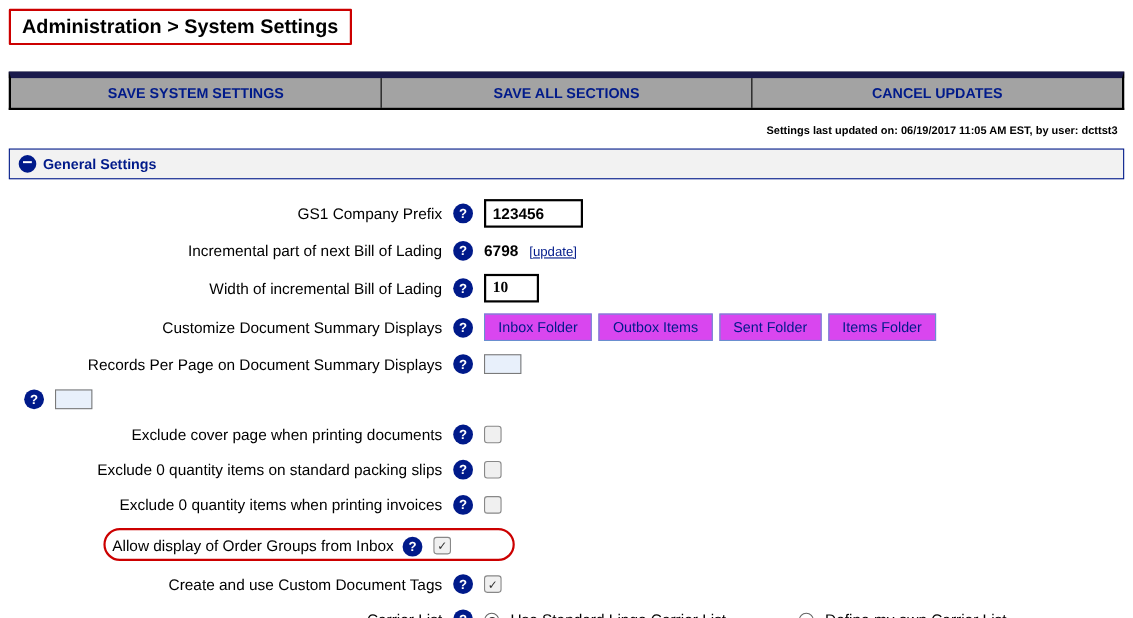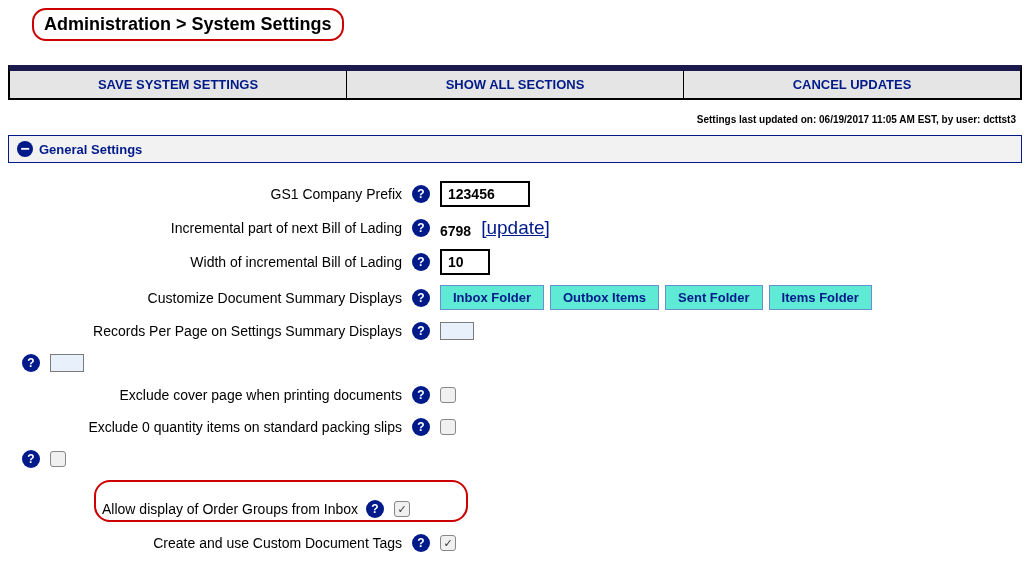--- a/index.html
+++ b/index.html
@@ -11,30 +11,29 @@
     color: #000;
     background: #fff;
   }
   .breadcrumb {
     font-size: 18px;
     font-weight: bold;
     color: #000;
     padding: 4px 10px;
     display: inline-block;
     border: 2px solid #cc0000;
-    border-radius: 14px;
+    border-radius: 1px;
     margin-bottom: 24px;
-    margin-left: 24px;
   }
   .toolbar {
     border: 2px solid #000;
     border-top: 6px solid #1a1a4d;
     display: flex;
     width: 100%;
-    background: #e5e5e5;
+    background: #a3a3a3;
   }
   .toolbar-cell {
     flex: 1;
     text-align: center;
     padding: 6px 0;
     border-right: 1px solid #000;
   }
   .toolbar-cell:last-child { border-right: none; }
   .toolbar-link {
     color: #001a8a;
@@ -118,27 +117,27 @@
   }
   .bold-val {
     font-weight: bold;
     font-size: 14px;
     margin-right: 4px;
   }
   .update-link {
     color: #001a8a;
     text-decoration: underline;
     cursor: pointer;
-    font-size: 19px;
+    font-size: 12px;
   }
   .folder-btn {
-    background: #5eead4;
+    background: #d946ef;
     border: 1px solid #6a8fcf;
     color: #001a8a;
-    font-weight: bold;
+    font-weight: normal;
     padding: 4px 12px;
     font-size: 13px;
     cursor: pointer;
     font-family: inherit;
   }
   .small-input {
     width: 34px;
     border: 1px solid #7a7a7a;
     background: #e8f0fb;
     height: 18px;
@@ -171,42 +170,42 @@
     content: "";
     width: 7px;
     height: 7px;
     background: #333;
     border-radius: 50%;
   }
   .radio-lbl { font-size: 14px; margin-right: 60px; }
   .hl-oval {
     border: 2px solid #cc0000;
     border-radius: 16px;
-    padding: 18px 10px 2px 6px;
-    display: inline-flex;
-    align-items: center;
+    padding: 6px 10px 2px 6px;
+    display: inline-flex;
+    align-items: flex-start;
   }
   .row-inner-label {
     text-align: right;
     font-size: 14px;
   }
 </style>
 </head>
 <body>
 
 
 
 <div class="breadcrumb">Administration &gt; System Settings</div>
 
 <div class="toolbar">
   <div class="toolbar-cell">
     <a class="toolbar-link">SAVE SYSTEM SETTINGS</a>
   </div>
   <div class="toolbar-cell">
-    <a class="toolbar-link">SHOW ALL SECTIONS</a>
+    <a class="toolbar-link">SAVE ALL SECTIONS</a>
   </div>
   <div class="toolbar-cell">
     <a class="toolbar-link">CANCEL UPDATES</a>
   </div>
 </div>
 
 <div class="status-row">Settings last updated on: 06/19/2017 11:05 AM EST, by user: dcttst3</div>
 
 <div class="section-header">
   <span class="collapse-icon">−</span>
@@ -229,37 +228,37 @@
     <div class="form-val">
       <span class="bold-val">6798</span>
       <a class="update-link">[update]</a>
     </div>
   </div>
 
   <div class="form-row">
     <div class="form-label">Width of incremental Bill of Lading</div>
     <span class="help-icon">?</span>
     <div class="form-val">
-      <input type="text" class="tbox" style="width: 50px;" value="10">
+      <input type="text" class="tbox" style="width: 50px; font-family: Liberation Serif, serif;" value="10">
     </div>
   </div>
 
   <div class="form-row">
     <div class="form-label">Customize Document Summary Displays</div>
     <span class="help-icon">?</span>
     <div class="form-val">
       <button class="folder-btn">Inbox Folder</button>
       <button class="folder-btn">Outbox Items</button>
       <button class="folder-btn">Sent Folder</button>
       <button class="folder-btn">Items Folder</button>
     </div>
   </div>
 
   <div class="form-row">
-    <div class="form-label">Records Per Page on Settings Summary Displays</div>
+    <div class="form-label">Records Per Page on Document Summary Displays</div>
     <span class="help-icon">?</span>
     <div class="form-val">
       <input type="text" class="small-input" style="">
     </div>
   </div>
 
   <div class="form-row">
     <span class="help-icon">?</span>
     <div class="form-val">
       <input type="text" class="small-input" style="">
@@ -276,20 +275,21 @@
 
   <div class="form-row">
     <div class="form-label">Exclude 0 quantity items on standard packing slips</div>
     <span class="help-icon">?</span>
     <div class="form-val">
       <span class="cbox"></span>
     </div>
   </div>
 
   <div class="form-row">
+    <div class="form-label">Exclude 0 quantity items when printing invoices</div>
     <span class="help-icon">?</span>
     <div class="form-val">
       <span class="cbox"></span>
     </div>
   </div>
 
   <div class="form-row">
     <div style="width:390px; text-align:right;">
       <span class="hl-oval" style="position:relative; left:60px; padding-right:56px;">
         <span class="row-inner-label">Allow display of Order Groups from Inbox</span>

